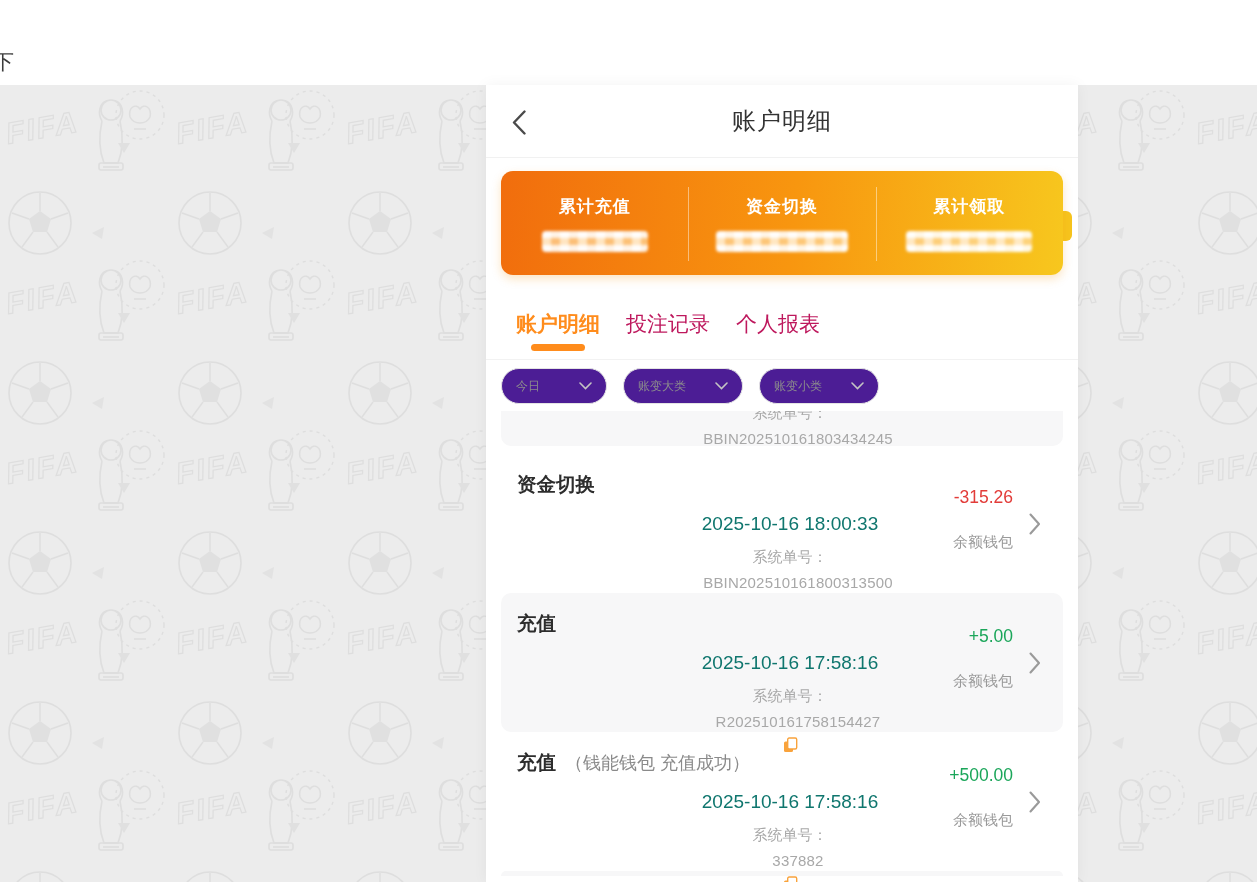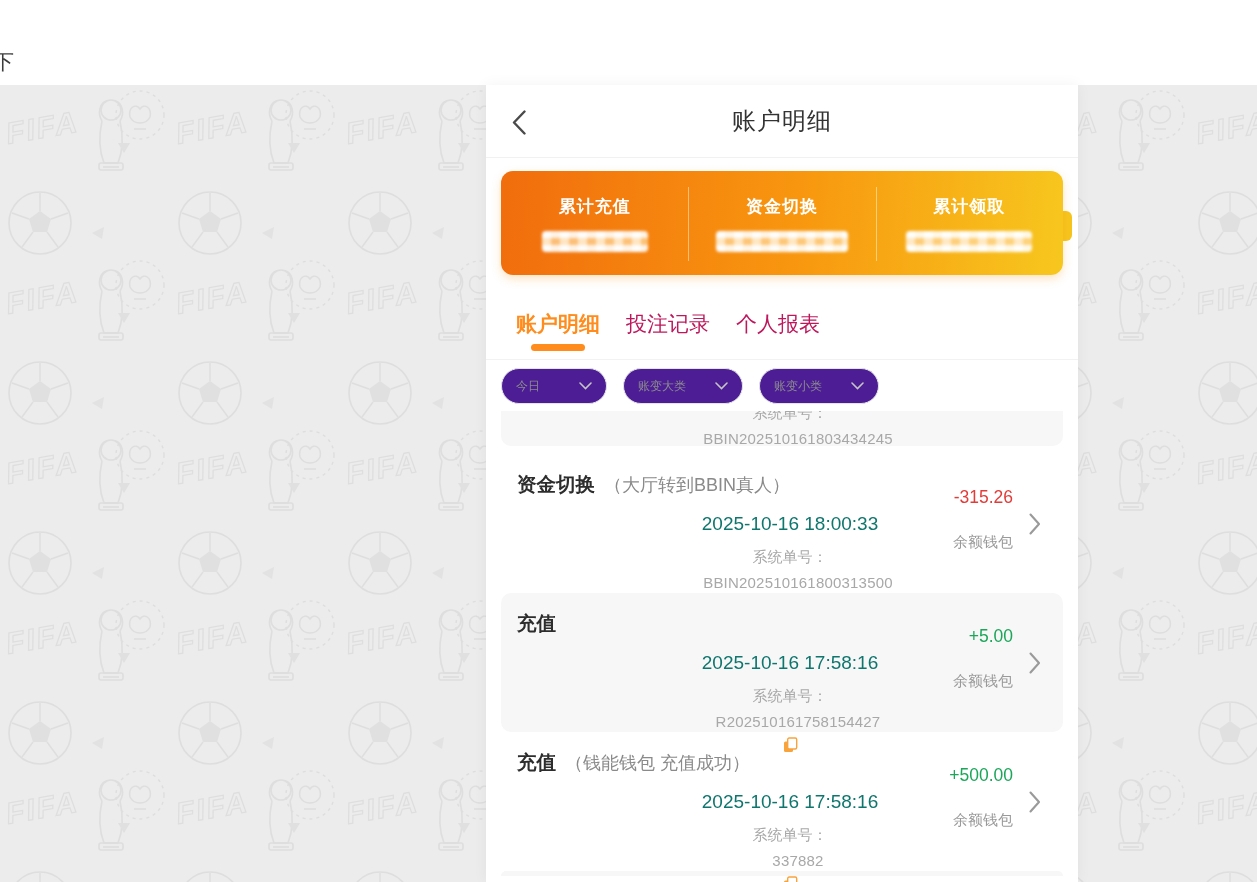--- a/index.html
+++ b/index.html
@@ -180,21 +180,20 @@
                 <rect x="1" y="4.5" width="9" height="10.5" rx="1.5" fill="#f9a33c"></rect>
                 <rect x="4.7" y="1" width="9" height="11" rx="1.5" fill="#fff" stroke="#f9a33c" stroke-width="1.4"></rect>
               </svg>
           </span>
         </div>
       </div>
       <div id="rows-mount">
   <div class="row">
     <div class="row-line1">
       <span class="row-title">资金切换</span>
-      <span class="row-subtitle">（大厅转到BBIN真人）</span>
     </div>
     <div class="row-date">2025-10-16 18:00:33</div>
     <div class="row-order">
       <span>系统单号：</span>
               <span class="order-no">BBIN202510161800313500</span>
       <span class="copy-icon">
         <svg width="15" height="16" viewBox="0 0 15 16">
                   <rect x="1" y="4.5" width="9" height="10.5" rx="1.5" fill="#f9a33c"></rect>
                   <rect x="4.7" y="1" width="9" height="11" rx="1.5" fill="#fff" stroke="#f9a33c" stroke-width="1.4"></rect>
                 </svg>

